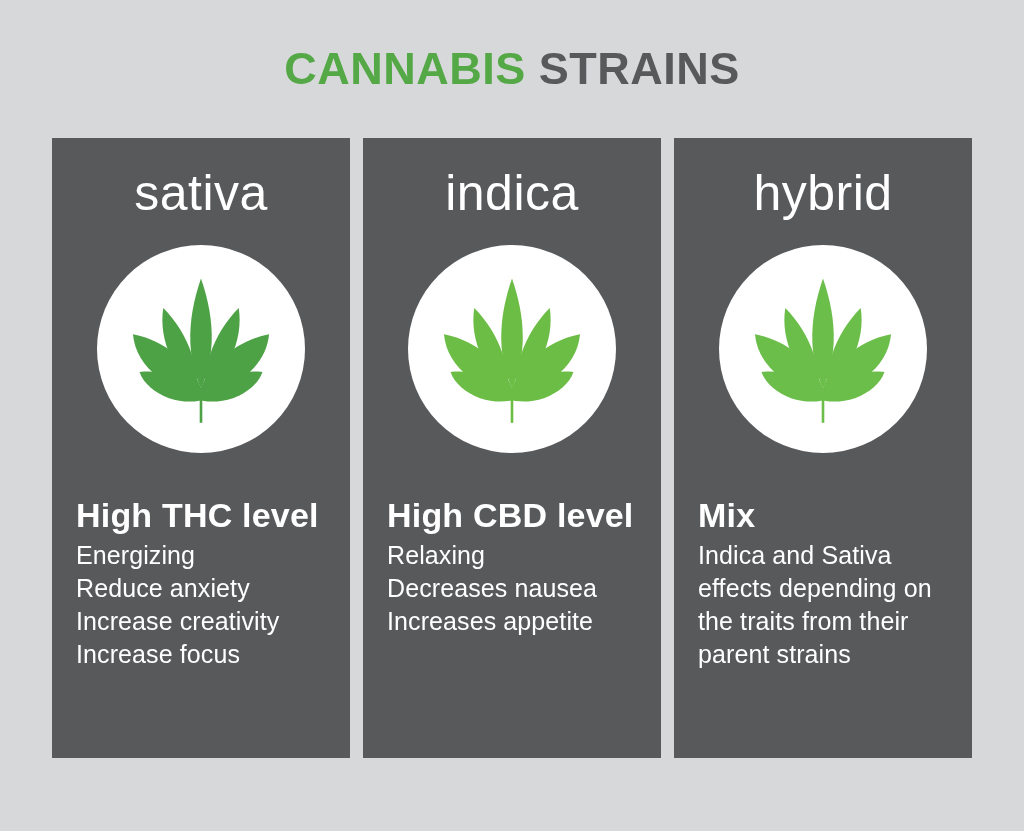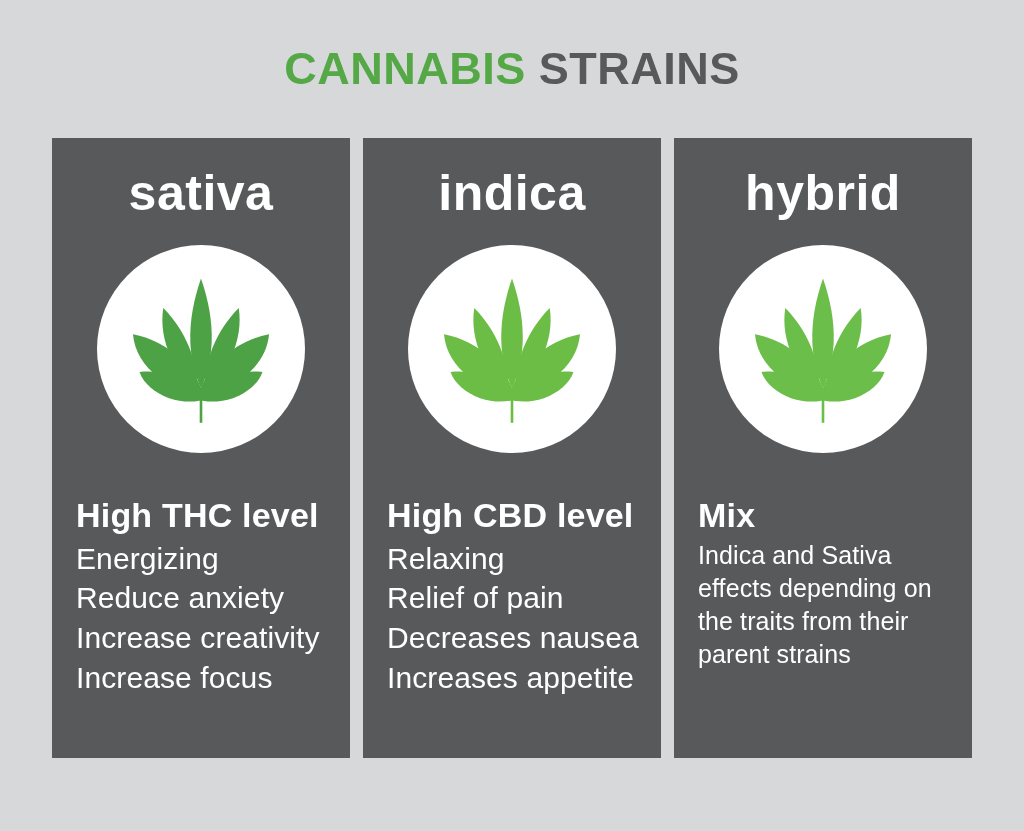--- a/index.html
+++ b/index.html
@@ -50,21 +50,21 @@
   }
 
   .panel-title {
     position: absolute;
     top: 30px;
     left: 0;
     width: 100%;
     text-align: center;
     color: #ffffff;
     font-size: 50px;
-    font-weight: 700;
+    font-weight: 400;
     line-height: 1;
     letter-spacing: 0.5px;
   }
 
   
   .leaf-circle {
     position: absolute;
     top: 107px;
     left: 45px;
     width: 208px;
@@ -91,21 +91,21 @@
   }
   .info.indent { left: 24px; }
   .info .heading {
     font-size: 34px;
     font-weight: bold;
     line-height: 1.32;
     margin: 0 0 1px 0;
     letter-spacing: 0.2px;
   }
   .info .line {
-    font-size: 30px;
+    font-size: 25px;
     font-weight: 300;
     line-height: 1.32;
     letter-spacing: 0.1px;
     white-space: nowrap;
   }
   .info .para {
     font-size: 25px;
     font-weight: 300;
     line-height: 1.32;
     letter-spacing: 0.1px;
@@ -157,21 +157,20 @@
           <path d="M17 82 C38 86 58 96 74 111 C88 124 97 138 101 150 C85 151 66 146 48 134 C30 121 19 103 17 82 Z"></path>
           <path d="M175 128 C154 126 134 130 117 139 C104 146 95 153 91 160 C104 165 121 166 139 160 C157 153 170 142 175 128 Z"></path>
           <path d="M25 128 C46 126 66 130 83 139 C96 146 105 153 109 160 C96 165 79 166 61 160 C43 153 30 142 25 128 Z"></path>
           <path d="M98.4 148 L98.4 190 L101.6 190 L101.6 148 Z"></path>
         </g>
       </svg>
     </div>
     <div class="info">
       <div class="heading">High CBD level</div>
       <div class="line">Relaxing</div>
-      <div class="line">Relief of pain</div>
       <div class="line">Decreases nausea</div>
       <div class="line">Increases appetite</div>
     </div>
   </div>
 
   <div class="panel">
     <div class="panel-title">hybrid</div>
     <div class="leaf-circle">
       <svg viewBox="0 0 200 200">
         <g fill="#6cbe4a">

